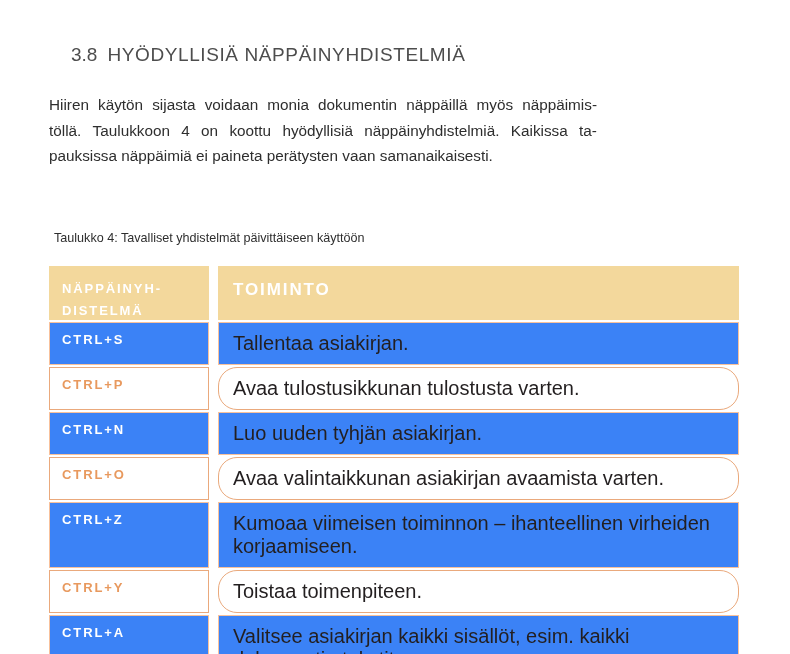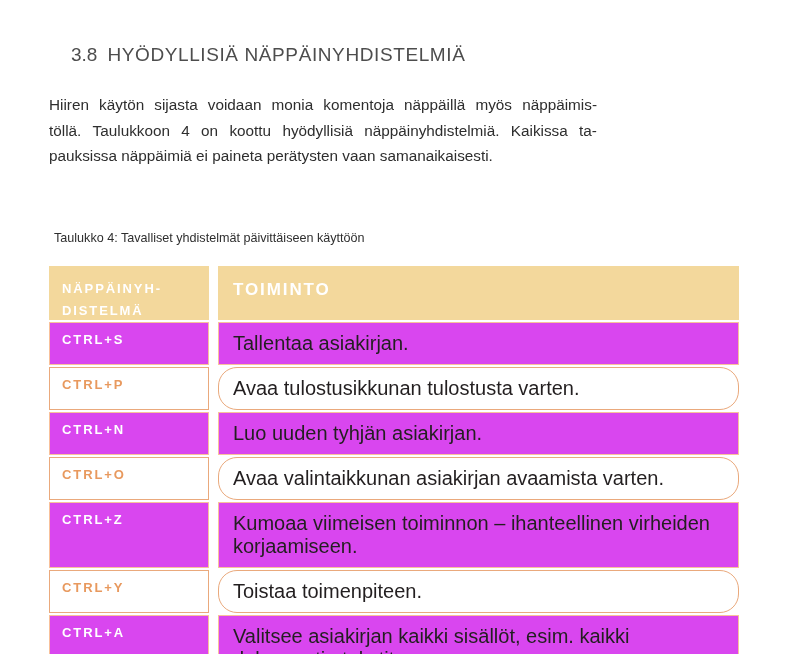--- a/index.html
+++ b/index.html
@@ -122,21 +122,21 @@
   .row-header .cell-desc {
     padding-top: 11px;
     height: 54px;
     font-size: 17px;
     font-weight: bold;
     letter-spacing: 1.9px;
   }
 
   
   .row-fill .cell {
-    background: #d946ef;
+    background: #3b82f6;
     border-color: #f8c19b;
   }
   .row-fill .cell-key { color: #ffffff; }
   .row-fill .cell-desc { color: #231f20; }
 
   
   .row-open .cell {
     background: #ffffff;
     border-color: #eaa97c;
   }
@@ -154,21 +154,21 @@
     <span class="num">3.8</span><span class="sep"></span><span>HYÖDYLLISIÄ NÄPPÄINYHDISTELMIÄ</span>
   </div>
 
   <div class="body-paragraph">
     <span class="ln just">
         <span>Hiiren</span>
         <span>käytön</span>
         <span>sijasta</span>
         <span>voidaan</span>
         <span>monia</span>
-        <span>komentoja</span>
+        <span>dokumentin</span>
         <span>näppäillä</span>
         <span>myös</span>
         <span>näppäimis-</span>
       </span>
     <span class="ln just">
         <span>töllä.</span>
         <span>Taulukkoon</span>
         <span>4</span>
         <span>on</span>
         <span>koottu</span>

